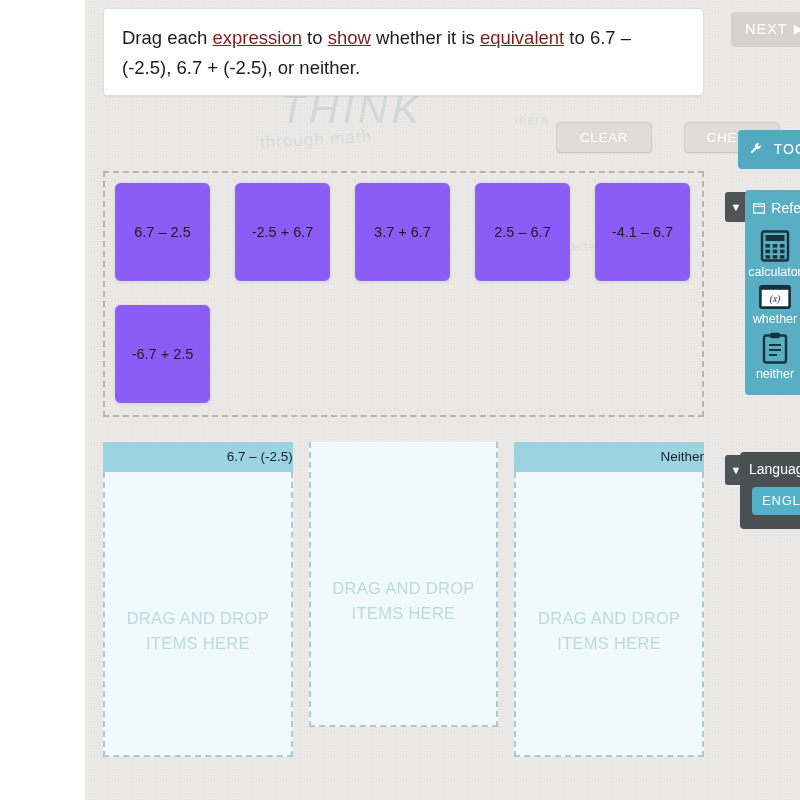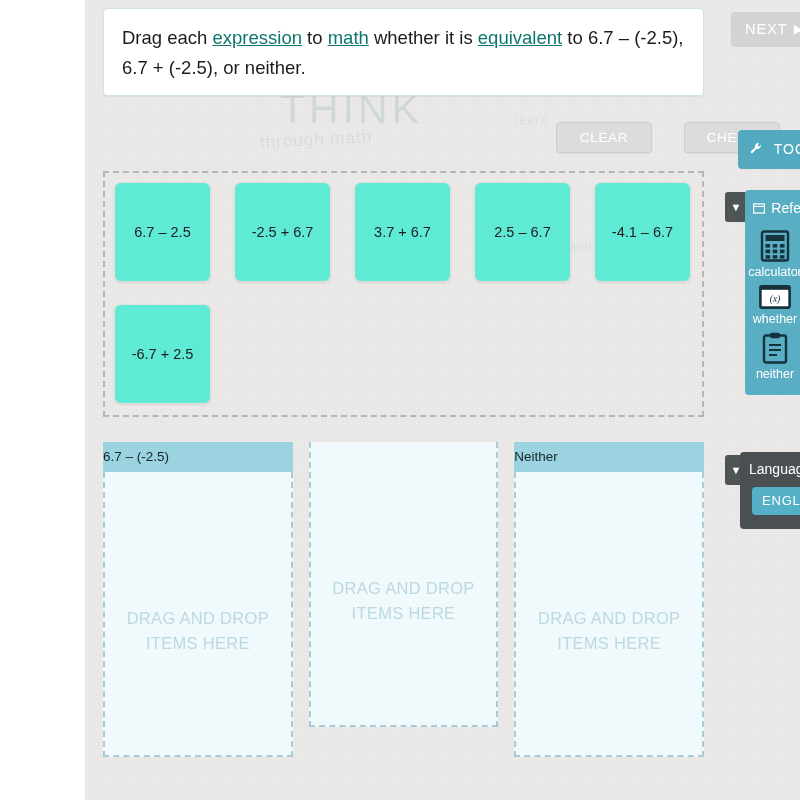--- a/index.html
+++ b/index.html
@@ -36,20 +36,21 @@
   .watermark {
     position: absolute;
     left: 195px;
     top: 86px;
     font-size: 41px;
     letter-spacing: 4px;
     color: rgba(150,178,190,0.30);
     font-family: "Liberation Sans", sans-serif;
     user-select: none;
     pointer-events: none;
+    font-style: italic;
   }
   .watermark-sub {
     position: absolute;
     left: 175px;
     top: 130px;
     font-size: 17px;
     color: rgba(150,178,190,0.22);
     letter-spacing: 1px;
     transform: rotate(-3deg);
     pointer-events: none;
@@ -76,21 +77,21 @@
     padding: 14px 18px 12px 18px;
     box-shadow: 0 1px 2px rgba(0,0,0,0.06);
   }
   .instruction-text {
     font-size: 18.5px;
     line-height: 30px;
     color: #1c1c1c;
     font-family: "Liberation Sans", sans-serif;
   }
   .gloss-link {
-    color: #0f766e;
+    color: #7f1d1d;
     text-decoration: underline;
     cursor: pointer;
   }
 
   
   .btn-row {
     position: absolute;
     left: 556px;
     top: 122px;
     display: flex;
@@ -124,21 +125,21 @@
     padding: 9px 0 0 9px;
   }
   .tile-grid {
     display: flex;
     flex-wrap: wrap;
     gap: 22px 23px;
   }
   .tile {
     width: 95px;
     height: 98px;
-    background: #5eead4;
+    background: #8b5cf6;
     border: 1px solid #e2e0de;
     border-radius: 7px;
     display: flex;
     align-items: center;
     justify-content: center;
     font-size: 14.5px;
     color: #1e1e1e;
     box-shadow: 0 1px 2px rgba(0,0,0,0.09);
     cursor: grab;
     user-select: none;
@@ -153,23 +154,23 @@
     width: 601px;
     display: flex;
     gap: 16px;
   }
   .dropzone {
     width: 190px;
   }
   .dz-header {
     background: #9bd4e0;
     color: #15232b;
-    text-align: left;
+    text-align: right;
     font-size: 13.5px;
-    padding: 7px 14px 8px 0;
+    padding: 7px 0 8px 0;
     font-family: "Liberation Sans", sans-serif;
     user-select: none;
   }
   .dz-body {
     height: 285px;
     background: #f0f9fb;
     border: 2px dashed #a9ccd4;
     border-top: none;
     box-sizing: border-box;
     display: flex;
@@ -321,21 +322,21 @@
 
   <div class="content-area">
 
     <div class="watermark">THINK</div>
     <div class="watermark-sub">through math</div>
     <div class="watermark-dim" style="left:430px; top:112px;">learn</div>
     <div class="watermark-dim" style="left:470px; top:238px;">practice</div>
   </div>
 
   <div class="instruction-box">
-    <div class="instruction-text" id="instruction-text"><span>Drag each </span><span class="gloss-link">expression</span><span> to </span><span class="gloss-link">math</span><span> whether it is </span><span class="gloss-link">equivalent</span><span> to 6.7 – (-2.5), 6.7 + (-2.5), or neither.</span></div>
+    <div class="instruction-text" id="instruction-text"><span>Drag each </span><span class="gloss-link">expression</span><span> to </span><span class="gloss-link">show</span><span> whether it is </span><span class="gloss-link">equivalent</span><span> to 6.7 – (-2.5), 6.7 + (-2.5), or neither.</span></div>
   </div>
 
   <div class="btn-row">
     <div class="flat-btn">CLEAR</div>
     <div class="flat-btn">CHECK</div>
   </div>
 
   <div class="tile-bank">
     <div class="tile-grid" id="tile-grid">
         <div class="tile">6.7 – 2.5</div>

